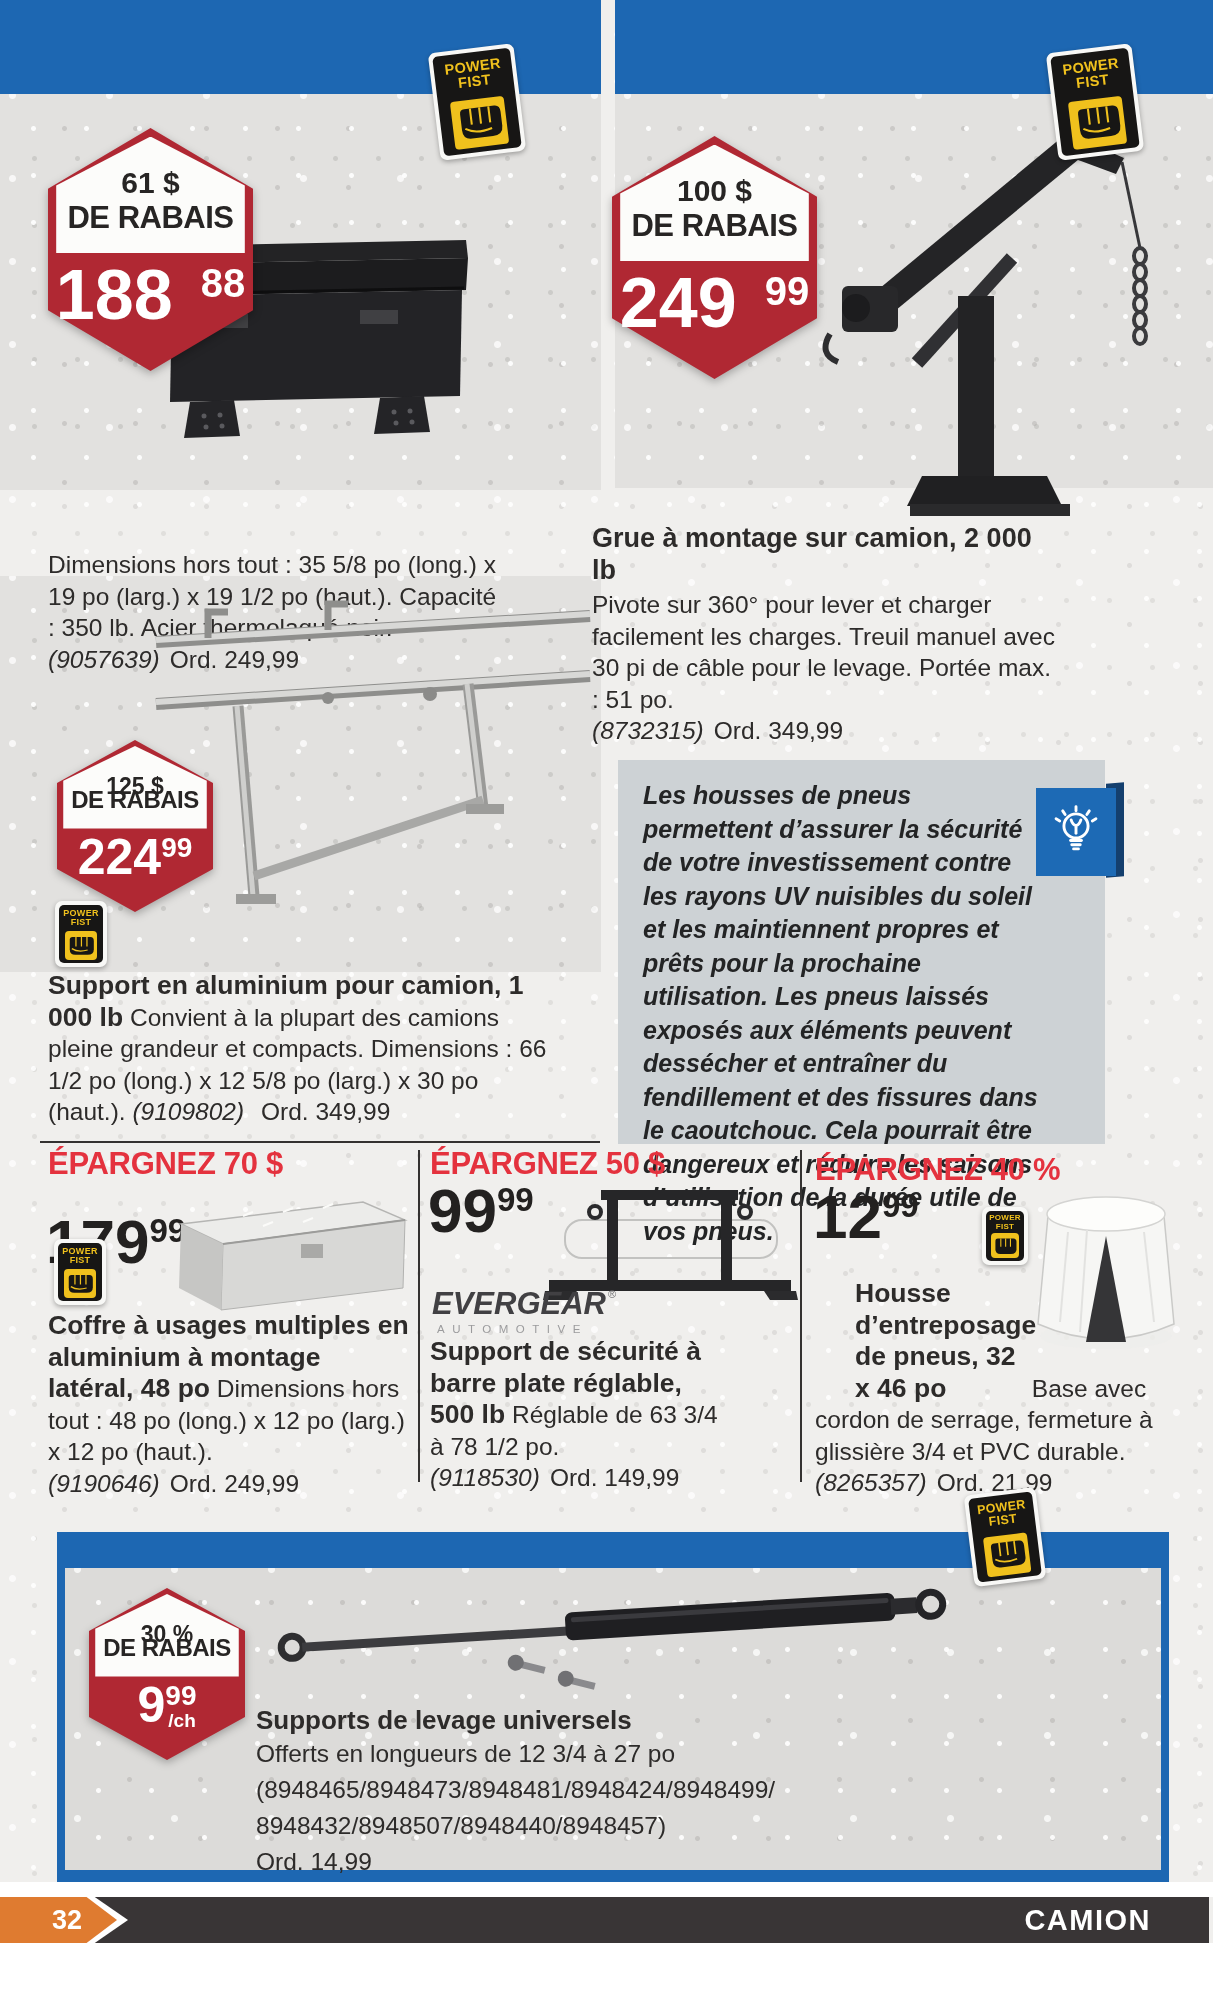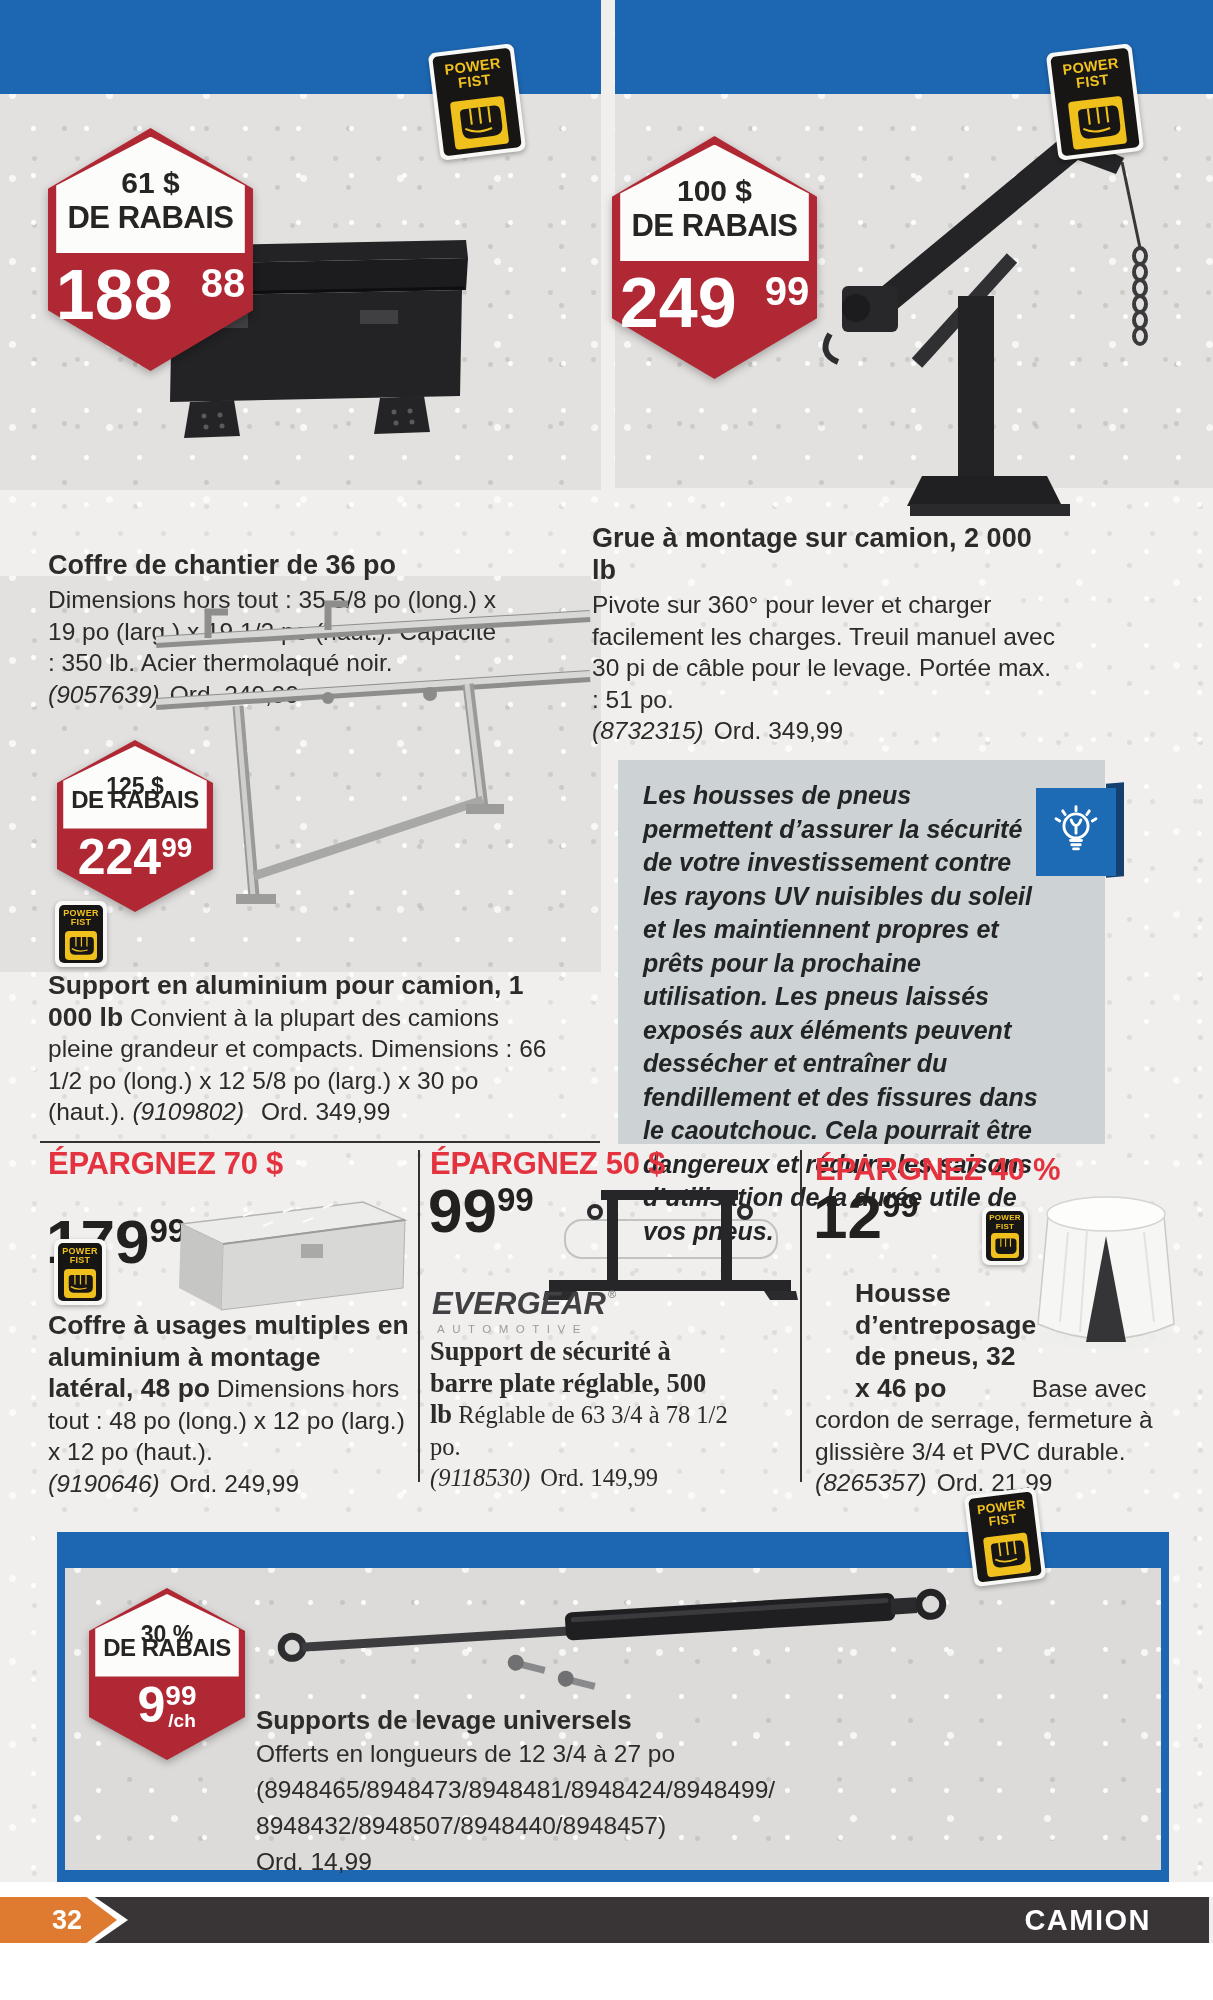--- a/index.html
+++ b/index.html
@@ -142,21 +142,20 @@
     <div class="b-white"></div>
     <div class="b-amount">61 $</div>
     <div class="b-label">DE RABAIS</div>
     <div class="b-price">
       <span class="pd">188</span>
         <span class="pc">88</span>
     </div>
   </div>
 
   <div class="desc" style="left:48px;top:549px;width:455px;">
-    <div class="p-title">Coffre de chantier de 36 po</div>
     <span>Dimensions hors tout : 35 5/8 po (long.) x 19 po (larg.) x 19 1/2 po (haut.). Capacité : 350 lb. Acier thermolaqué noir.</span>
     <div>
       <span class="sku">(9057639)</span><span class="ord">Ord. 249,99</span>
     </div>
   </div>
 
   <svg class="abs" style="left:822px;top:98px;width:350px;height:430px;" viewBox="0 0 350 430">
     <polygon points="40,205 245,35 268,52 62,222" fill="#242426"></polygon>
     <polygon points="245,35 302,60 294,76 240,56" fill="#242426"></polygon>
     <line x1="300" y1="64" x2="318" y2="150" stroke="#37373a" stroke-width="3"></line>
@@ -294,21 +293,21 @@
     <rect x="6" y="96" width="242" height="11" fill="#262628"></rect>
     <polygon points="2,107 34,107 28,116 0,116" fill="#2b2b2d"></polygon>
     <polygon points="221,107 253,107 255,116 227,116" fill="#2b2b2d"></polygon>
     <circle cx="52" cy="28" r="6" fill="none" stroke="#2a2a2c" stroke-width="4"></circle>
     <circle cx="202" cy="28" r="6" fill="none" stroke="#2a2a2c" stroke-width="4"></circle>
   </svg>
   <div class="evergear">
     <span class="eg">EVERGEAR</span><span class="eg-r">®</span>
     <div class="eg-sub">AUTOMOTIVE</div>
   </div>
-  <div class="desc" style="left:430px;top:1336px;width:302px;font-family:Liberation Serif, serif;">
+  <div class="desc" style="left:430px;top:1336px;width:302px;">
     <strong>Support de sécurité à barre plate réglable, 500 lb</strong>
     <span>Réglable de 63 3/4 à 78 1/2 po.</span>
     <div>
       <span class="sku">(9118530)</span><span class="ord">Ord. 149,99</span>
     </div>
   </div>
 
   <div class="save-label" style="left:815px;top:1154px;">ÉPARGNEZ 40 %</div>
   <div class="big-price" style="left:813px;top:1186px;">
     <span class="pd">12</span>

